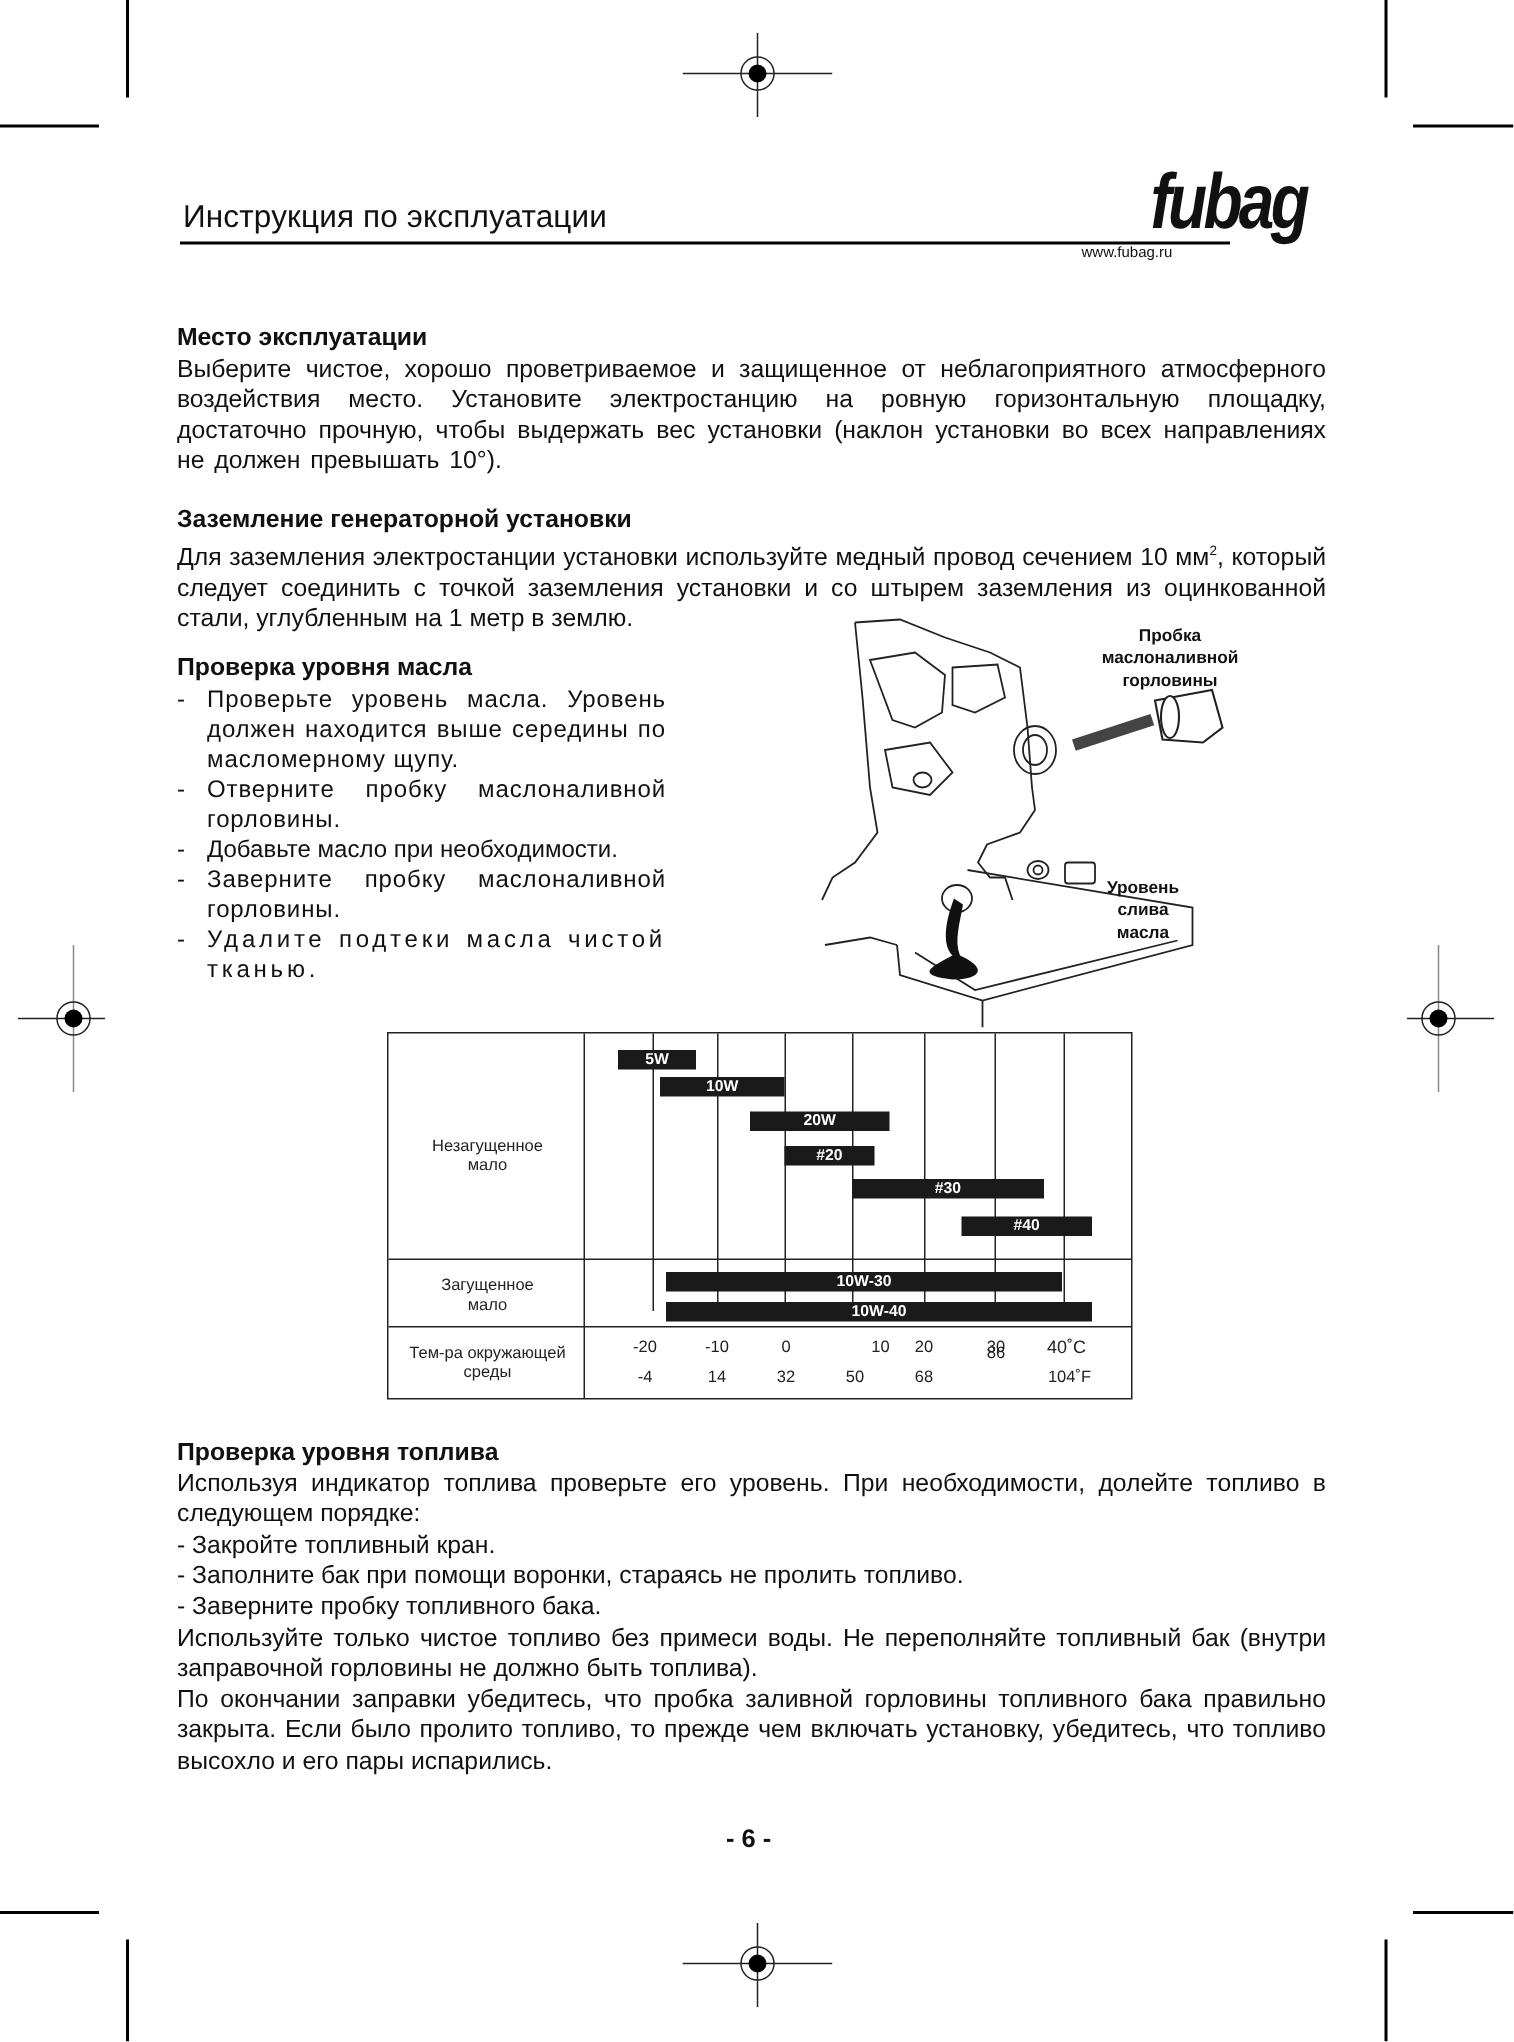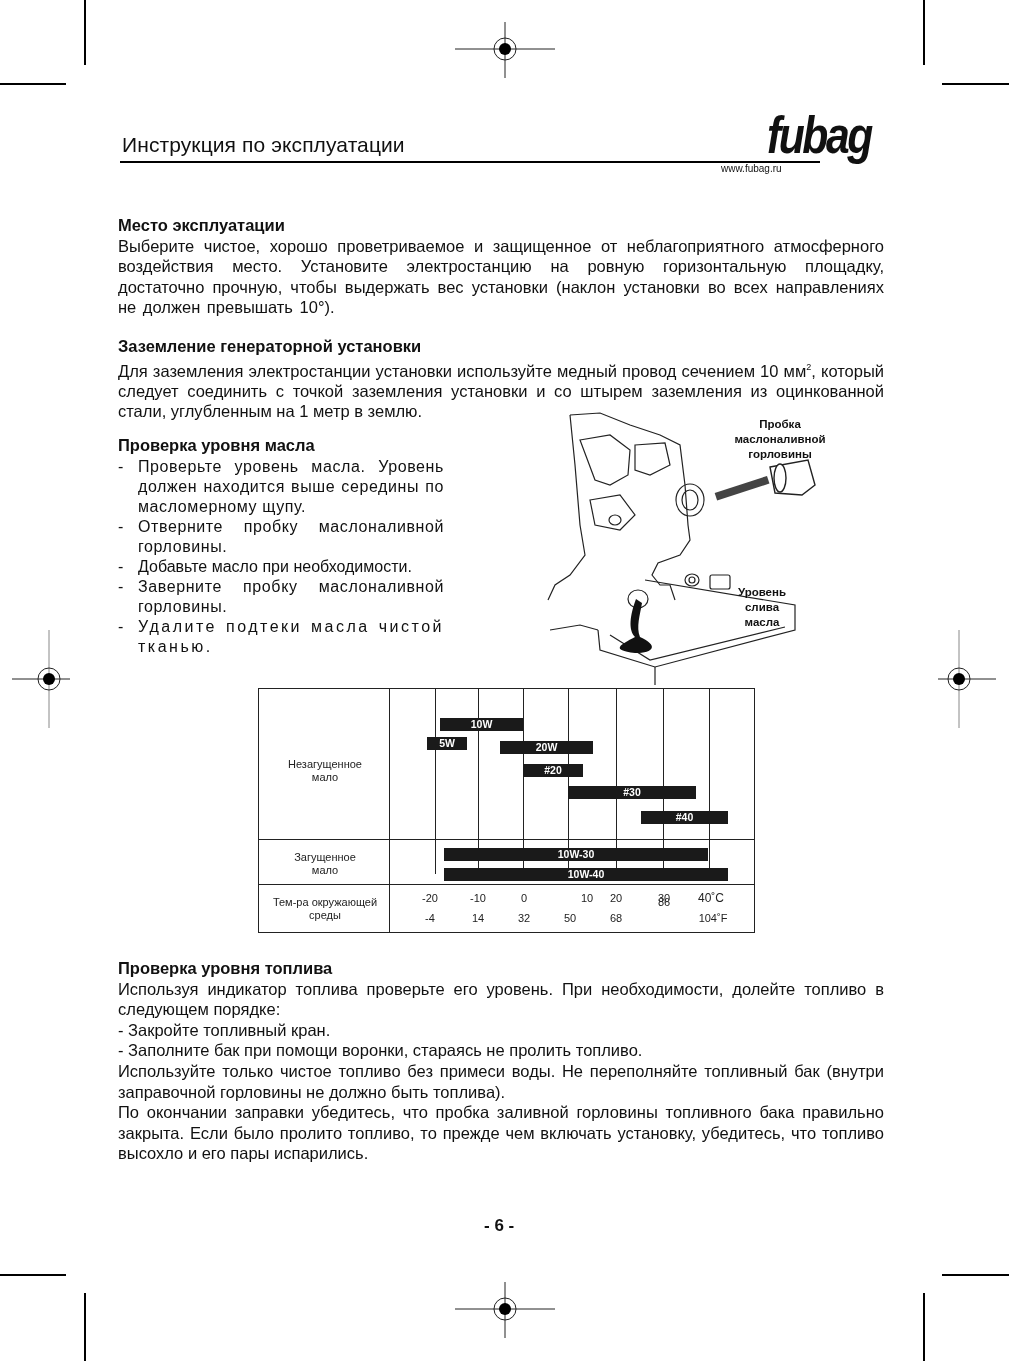--- a/index.html
+++ b/index.html
@@ -129,21 +129,21 @@
   <div class="vline" style="left:404px;top:0;height:185px;"></div>
   <div class="vline" style="left:450px;top:0;height:185px;"></div>
   <div class="hline" style="left:0;top:150px;width:495px;"></div>
   <div class="hline" style="left:0;top:195px;width:495px;"></div>
   <div class="hline" style="left:130px;top:185px;width:365px;background:transparent;"></div>
 
   <div class="row-label" style="left:20px;top:69px;width:92px;">Незагущенное мало</div>
   <div class="row-label" style="left:25px;top:162px;width:82px;">Загущенное мало</div>
   <div class="row-label" style="left:6px;top:207px;width:120px;">Тем-ра окружающей среды</div>
 
-  <div class="bar" style="left:168px;top:11px;width:40px;margin-top:37px;">5W</div>
+  <div class="bar" style="left:153px;top:11px;width:52px;">5W</div>
   <div class="bar" style="left:181px;top:29px;width:83px;">10W</div>
   <div class="bar" style="left:241px;top:52px;width:93px;">20W</div>
   <div class="bar" style="left:264px;top:75px;width:60px;">#20</div>
   <div class="bar" style="left:309px;top:97px;width:128px;">#30</div>
   <div class="bar" style="left:382px;top:122px;width:87px;">#40</div>
   <div class="bar" style="left:185px;top:159px;width:264px;">10W-30</div>
   <div class="bar" style="left:185px;top:179px;width:284px;">10W-40</div>
 
   <div class="tick" style="left:151px;top:203px;">-20</div>
   <div class="tick" style="left:199px;top:203px;">-10</div>
@@ -159,17 +159,18 @@
   <div class="tick" style="left:337px;top:223px;">68</div>
   <div class="tick" style="left:385px;top:207px;">86</div>
   <div class="tick" style="left:432px;top:223px;width:44px;">104˚F</div>
 </div>
 
 <div class="section" style="top:958px;">
   <h2>Проверка уровня топлива</h2>
   <p>Используя индикатор топлива проверьте его уровень. При необходимости, долейте топливо в следующем порядке:</p>
   <div>- Закройте топливный кран.</div>
   <div>- Заполните бак при помощи воронки, стараясь не пролить топливо.</div>
+  <div>- Заверните пробку топливного бака.</div>
   <p>Используйте только чистое топливо без примеси воды. Не переполняйте топливный бак (внутри заправочной горловины не должно быть топлива).</p>
   <p>По окончании заправки убедитесь, что пробка заливной горловины топливного бака правильно закрыта. Если было пролито топливо, то прежде чем включать установку, убедитесь, что топливо высохло и его пары испарились.</p>
 </div>
 
 <div class="abs pagenum">- 6 -</div>
 
 </body></html>

